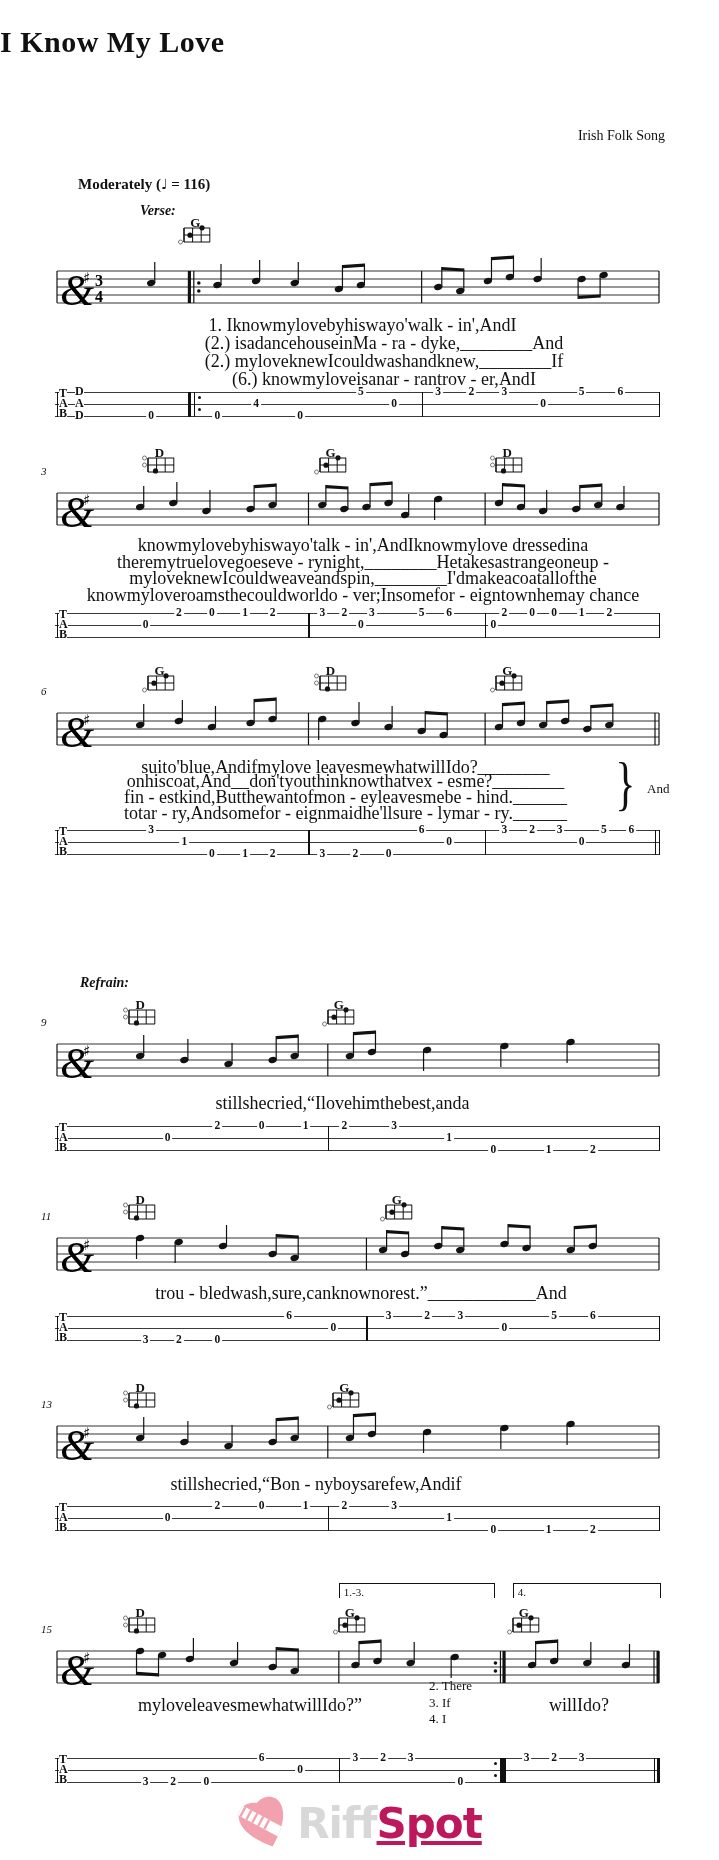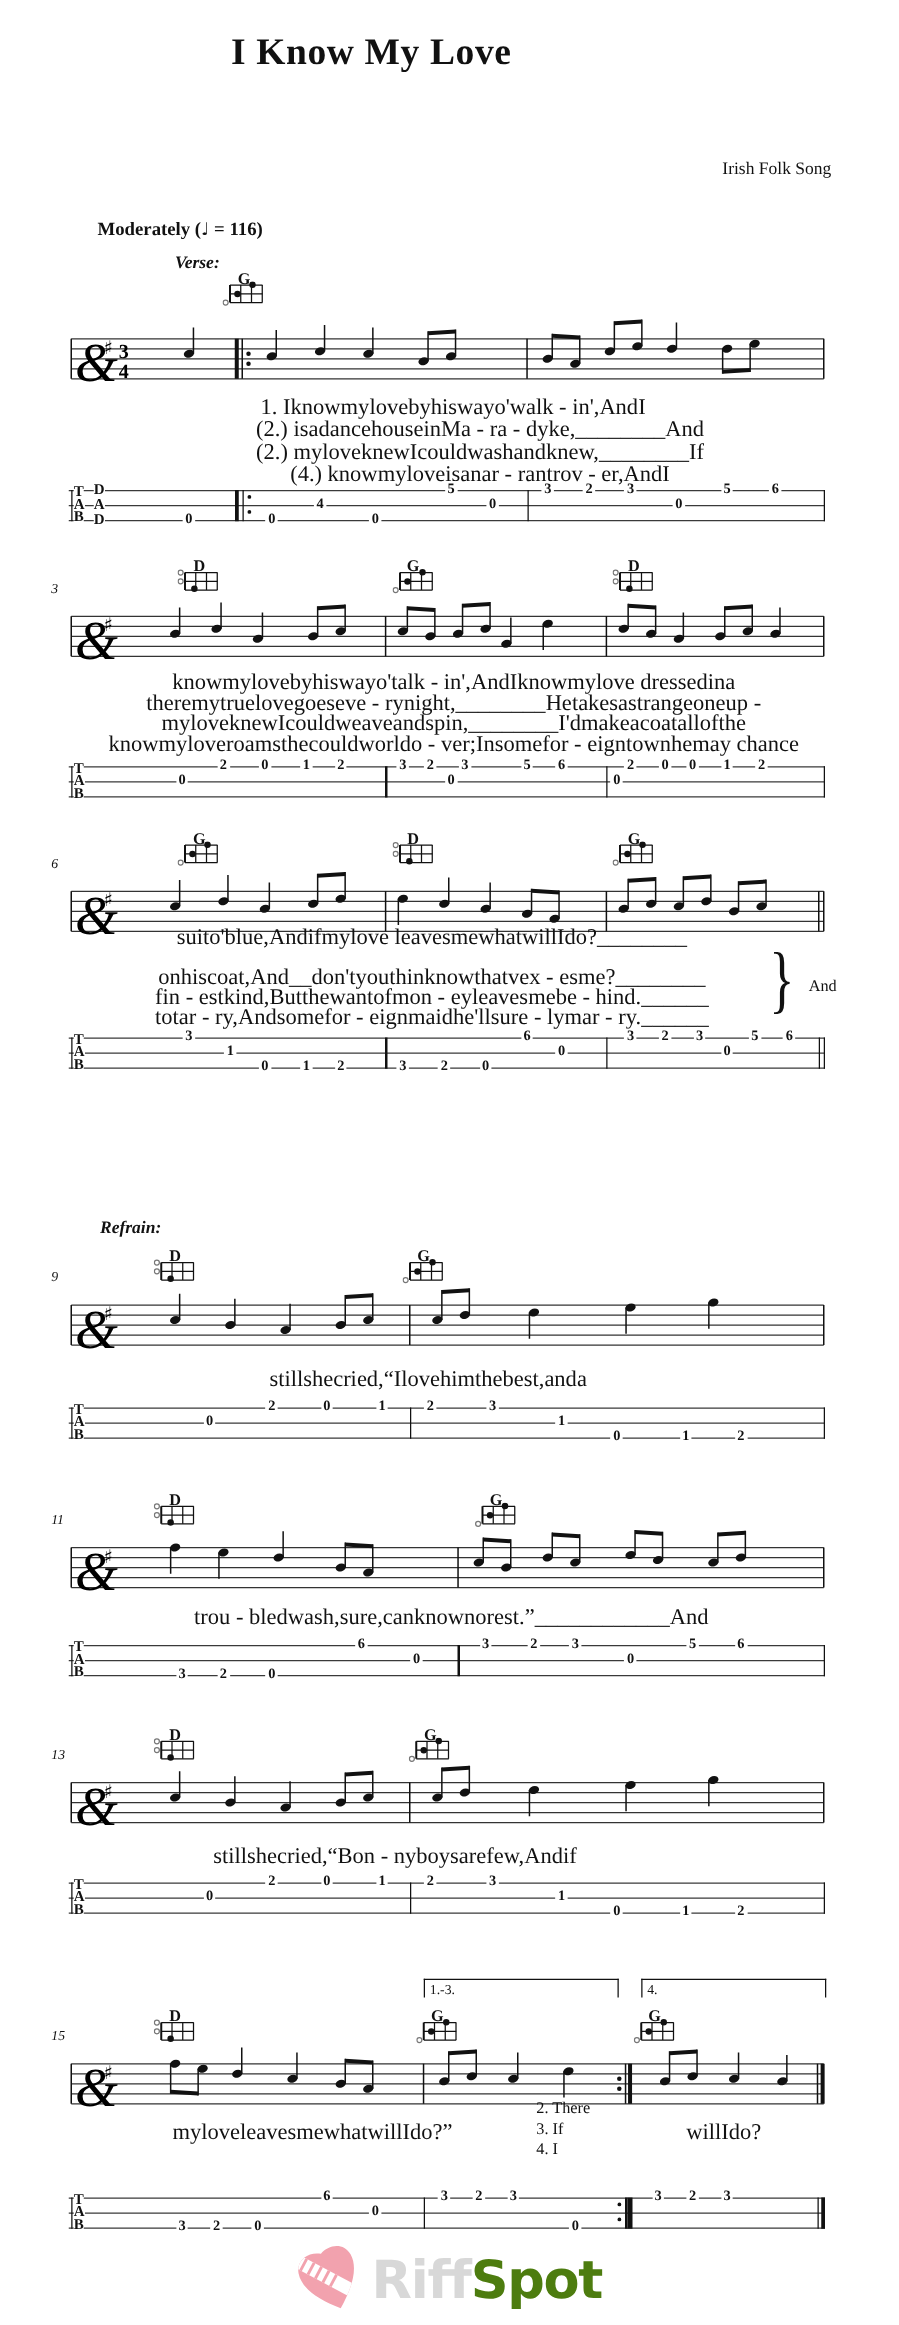--- a/index.html
+++ b/index.html
@@ -1,17 +1,17 @@
 <!DOCTYPE html>
 <html><head>
 <meta charset="utf-8">
 <style>
   html,body{margin:0;padding:0;background:#fff;}
   body{width:719px;height:1860px;position:relative;font-family:"Liberation Serif","DejaVu Serif",serif;color:#111;overflow:hidden;}
-  .title{position:absolute;top:25px;left:0;width:594px;text-align:center;font-size:30px;font-weight:bold;letter-spacing:.5px;}
+  .title{position:absolute;top:25px;left:0;width:594px;text-align:left;font-size:30px;font-weight:bold;letter-spacing:.5px;}
   .credit{position:absolute;top:128px;right:54px;font-size:14px;}
   .tempo{position:absolute;top:176px;left:78px;font-size:15px;font-weight:bold;}
   .tempo .notechar{font-family:"DejaVu Sans",sans-serif;font-size:14px;}
   .verse-label{position:absolute;top:203px;left:140px;font-size:14px;font-style:italic;font-weight:bold;}
   .system{position:absolute;left:55px;width:606px;}
   .sys1{top:215px;height:222px}.sys2{top:440px;height:212px}.sys3{top:655px;height:212px}
   .sys4{top:940px;height:222px}.sys5{top:1185px;height:170px}.sys6{top:1373px;height:170px}.sys7{top:1575px;height:222px}
   .chord-label{position:absolute;font-size:13px;font-weight:bold;transform:translateX(-50%);}
   .chord-diagram{position:absolute;}
   .measure-number{position:absolute;left:-14px;font-size:11px;font-style:italic;}
@@ -131,21 +131,21 @@
       <span>love</span>
       <span>knew</span>
       <span>I</span>
       <span>could</span>
       <span>wash</span>
       <span>and</span>
       <span>knew,________</span>
       <span>If</span>
     </div>
     <div class="lyric-line" style="top: 154px; left: 73px; width: 512px;">
-      <span>(4.)  know</span>
+      <span>(6.)  know</span>
       <span>my</span>
       <span>love</span>
       <span>is</span>
       <span>an</span>
       <span>ar - rant</span>
       <span>rov - er,</span>
       <span>And</span>
       <span>I</span>
     </div>
     <div class="tab" style="top: 177px;">
@@ -452,21 +452,21 @@
       <ellipse cx="510.08" cy="28" rx="4.2" ry="3.1" fill="#111" transform="rotate(-18 510.08 28)"></ellipse>
       <line x1="491.68" y1="32" x2="491.68" y2="8" stroke="#111" stroke-width="1.2"></line>
       <line x1="513.68" y1="28" x2="513.68" y2="6.6" stroke="#111" stroke-width="1.2"></line>
       <polygon points="491.68,8 513.68,6.6 513.68,9.8 491.68,11.2" fill="#111"></polygon>
       <ellipse cx="532.24" cy="36" rx="4.2" ry="3.1" fill="#111" transform="rotate(-18 532.24 36)"></ellipse>
       <ellipse cx="554.24" cy="32" rx="4.2" ry="3.1" fill="#111" transform="rotate(-18 554.24 32)"></ellipse>
       <line x1="535.84" y1="36" x2="535.84" y2="12" stroke="#111" stroke-width="1.2"></line>
       <line x1="557.84" y1="32" x2="557.84" y2="10.6" stroke="#111" stroke-width="1.2"></line>
       <polygon points="535.84,12 557.84,10.6 557.84,13.8 535.84,15.2" fill="#111"></polygon>
     </svg>
-    <div class="lyric-line" style="top: 84px; left: 28px; width: 525px;">
+    <div class="lyric-line" style="top: 102px; left: 28px; width: 525px;">
       <span>suit</span>
       <span>o'</span>
       <span>blue,</span>
       <span>And</span>
       <span>if</span>
       <span>my</span>
       <span>love leaves</span>
       <span>me</span>
       <span>what</span>
       <span>will</span>
@@ -991,14 +991,14 @@
       <g transform="rotate(-42 28 28)">
         <rect x="22.5" y="-12" width="11" height="80" fill="#ffffff"></rect>
         <rect x="22.5" y="2" width="11" height="2.4" fill="#f2a2ae"></rect>
         <rect x="22.5" y="9" width="11" height="2.4" fill="#f2a2ae"></rect>
         <rect x="22.5" y="16" width="11" height="2.4" fill="#f2a2ae"></rect>
         <rect x="22.5" y="23" width="11" height="2.4" fill="#f2a2ae"></rect>
         <rect x="22.5" y="30" width="11" height="2.4" fill="#f2a2ae"></rect>
       </g>
     </g>
   </svg>
-  <div class="wm-text"><span id="wm1" style="color: rgb(216, 216, 216);">Riff</span><span id="wm2" style="color: #4d7c0f;">Spot</span></div>
+  <div class="wm-text"><span id="wm1" style="color: rgb(216, 216, 216);">Riff</span><span id="wm2" style="color: #be185d; text-decoration: underline;">Spot</span></div>
 </div>
 
 </body></html>

